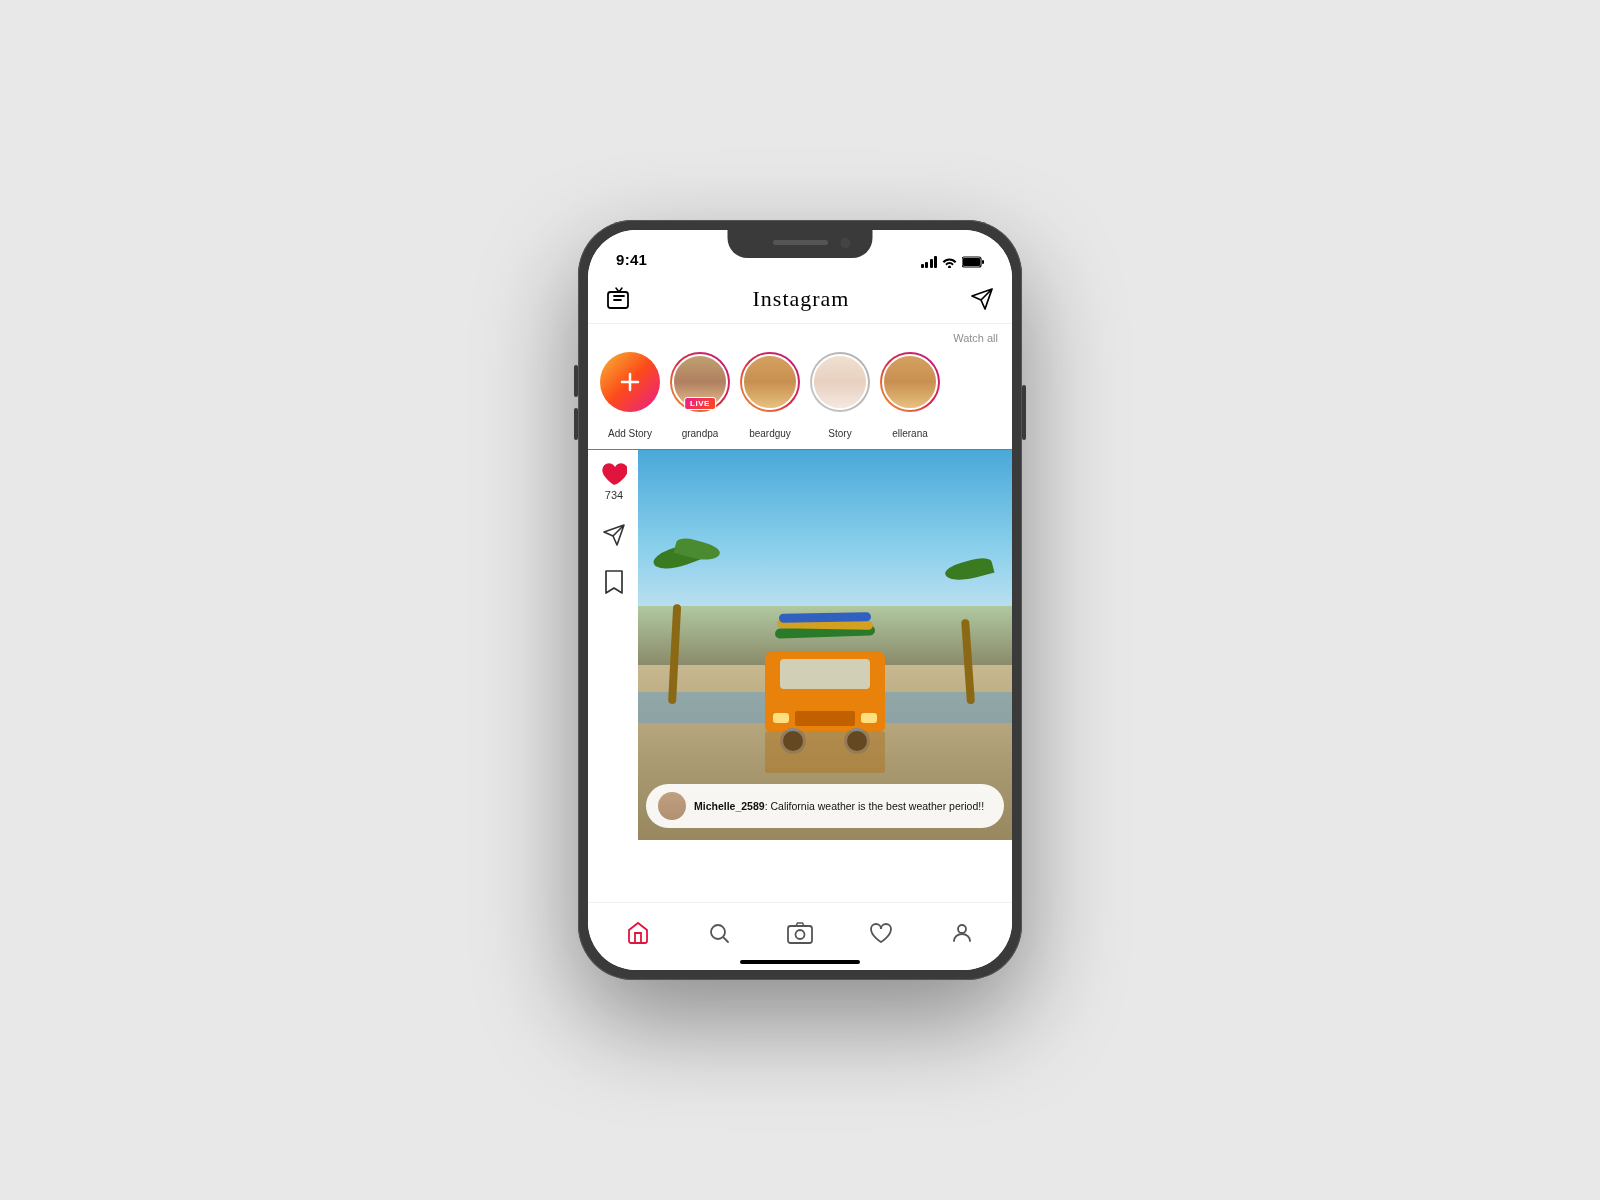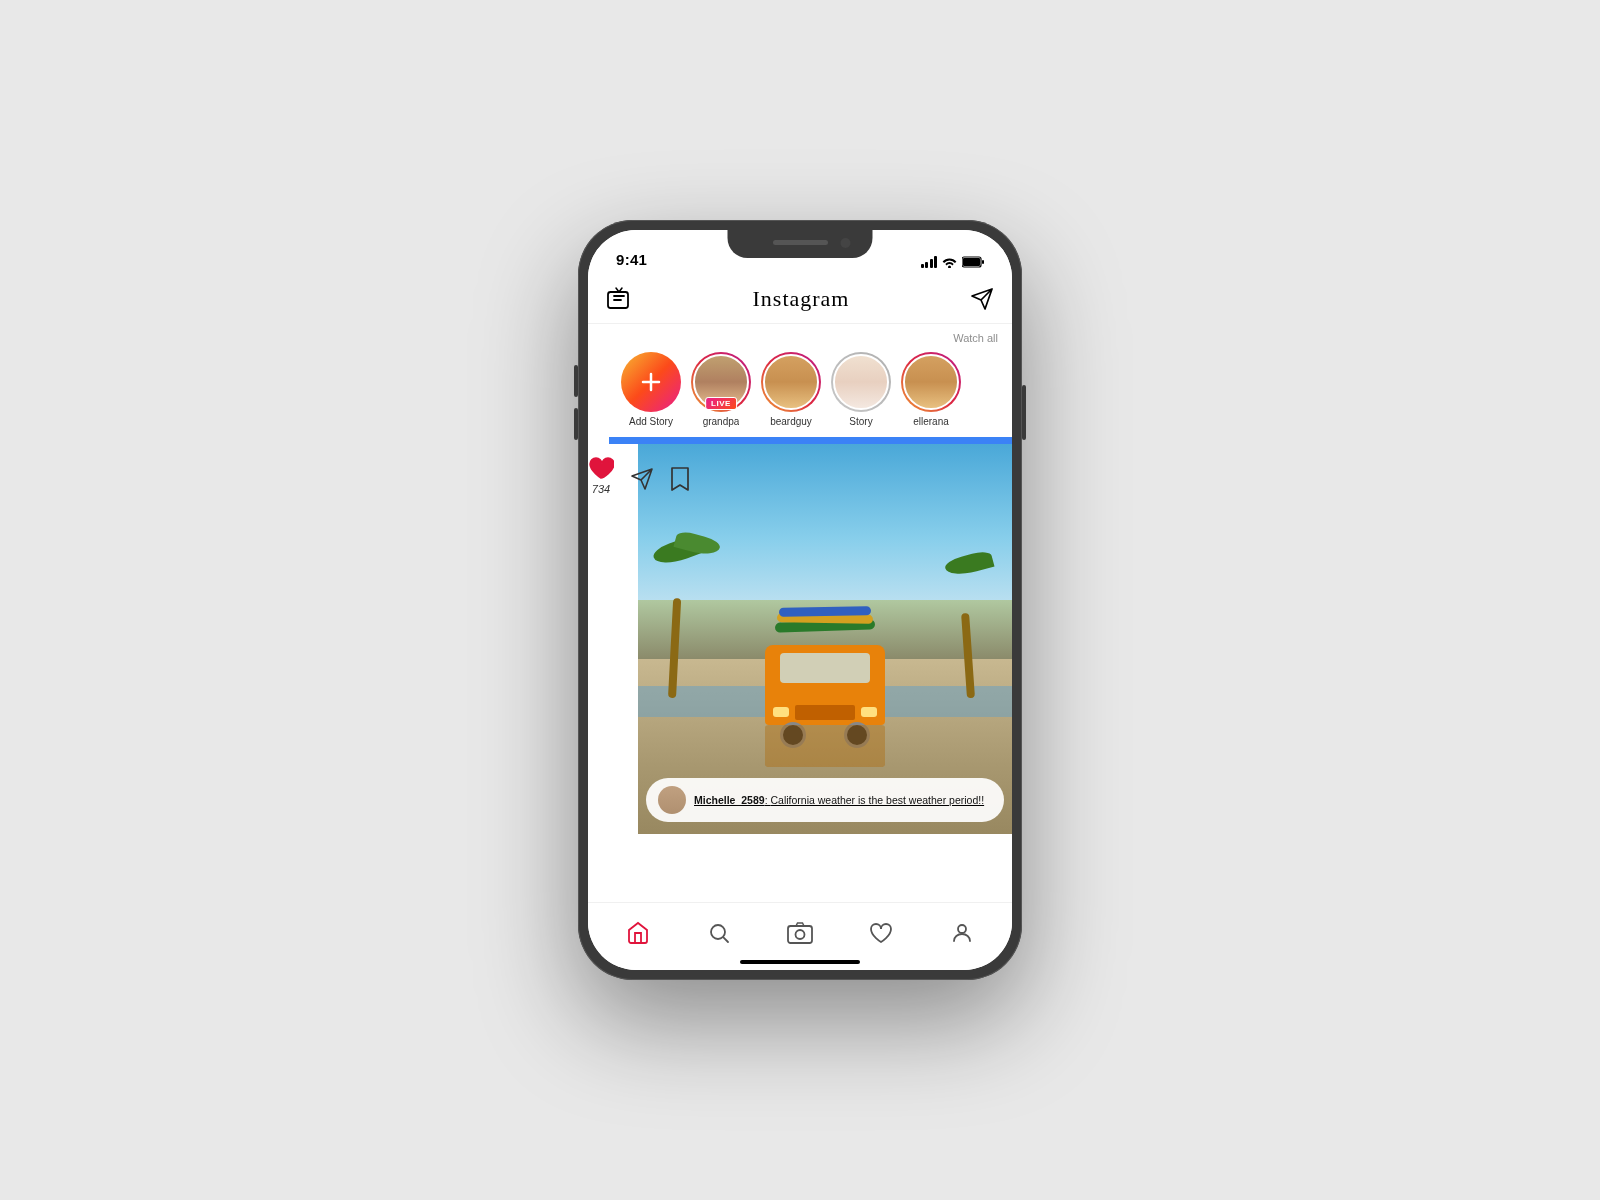--- a/index.html
+++ b/index.html
@@ -141,23 +141,22 @@
     }
 
     .dm-icon {
       font-size: 20px;
       color: #333;
     }
 
     
     .stories-section {
       padding: 8px 0 0;
-      border-bottom: 7px solid #3b82f6;
+      border-bottom: 1px solid #3b82f6;
       flex-shrink: 0;
-      margin-left: 21px;
     }
 
     .watch-all {
       text-align: right;
       padding-right: 14px;
       font-size: 11px;
       color: #8e8e8e;
       margin-bottom: 4px;
     }
 
@@ -166,21 +165,21 @@
       align-items: flex-start;
       gap: 10px;
       padding: 4px 12px 10px;
       overflow-x: hidden;
     }
 
     .story-item {
       display: flex;
       flex-direction: column;
       align-items: center;
-      gap: 4px;
+      gap: 16px;
       flex-shrink: 0;
     }
 
     .story-avatar-wrap {
       width: 60px;
       height: 60px;
       border-radius: 50%;
       padding: 2px;
       position: relative;
     }
@@ -247,26 +246,25 @@
       overflow: hidden;
       position: relative;
     }
 
     .post-actions-left {
       position: absolute;
       left: 0;
       top: 0;
       width: 52px;
       display: flex;
-      flex-direction: row;
+      flex-direction: column;
       align-items: center;
       padding-top: 12px;
       gap: 16px;
       z-index: 2;
-      font-style: italic;
     }
 
     .action-btn {
       display: flex;
       flex-direction: column;
       align-items: center;
       gap: 3px;
     }
 
     .action-count {
@@ -297,21 +295,20 @@
       position: absolute;
       bottom: 12px;
       left: 8px;
       right: 8px;
       background: rgba(255,255,255,0.92);
       border-radius: 22px;
       padding: 8px 12px;
       display: flex;
       align-items: center;
       gap: 8px;
-      text-decoration: underline;
     }
 
     .commenter-avatar {
       width: 28px;
       height: 28px;
       border-radius: 50%;
       background: #c0a080;
       flex-shrink: 0;
       overflow: hidden;
     }

